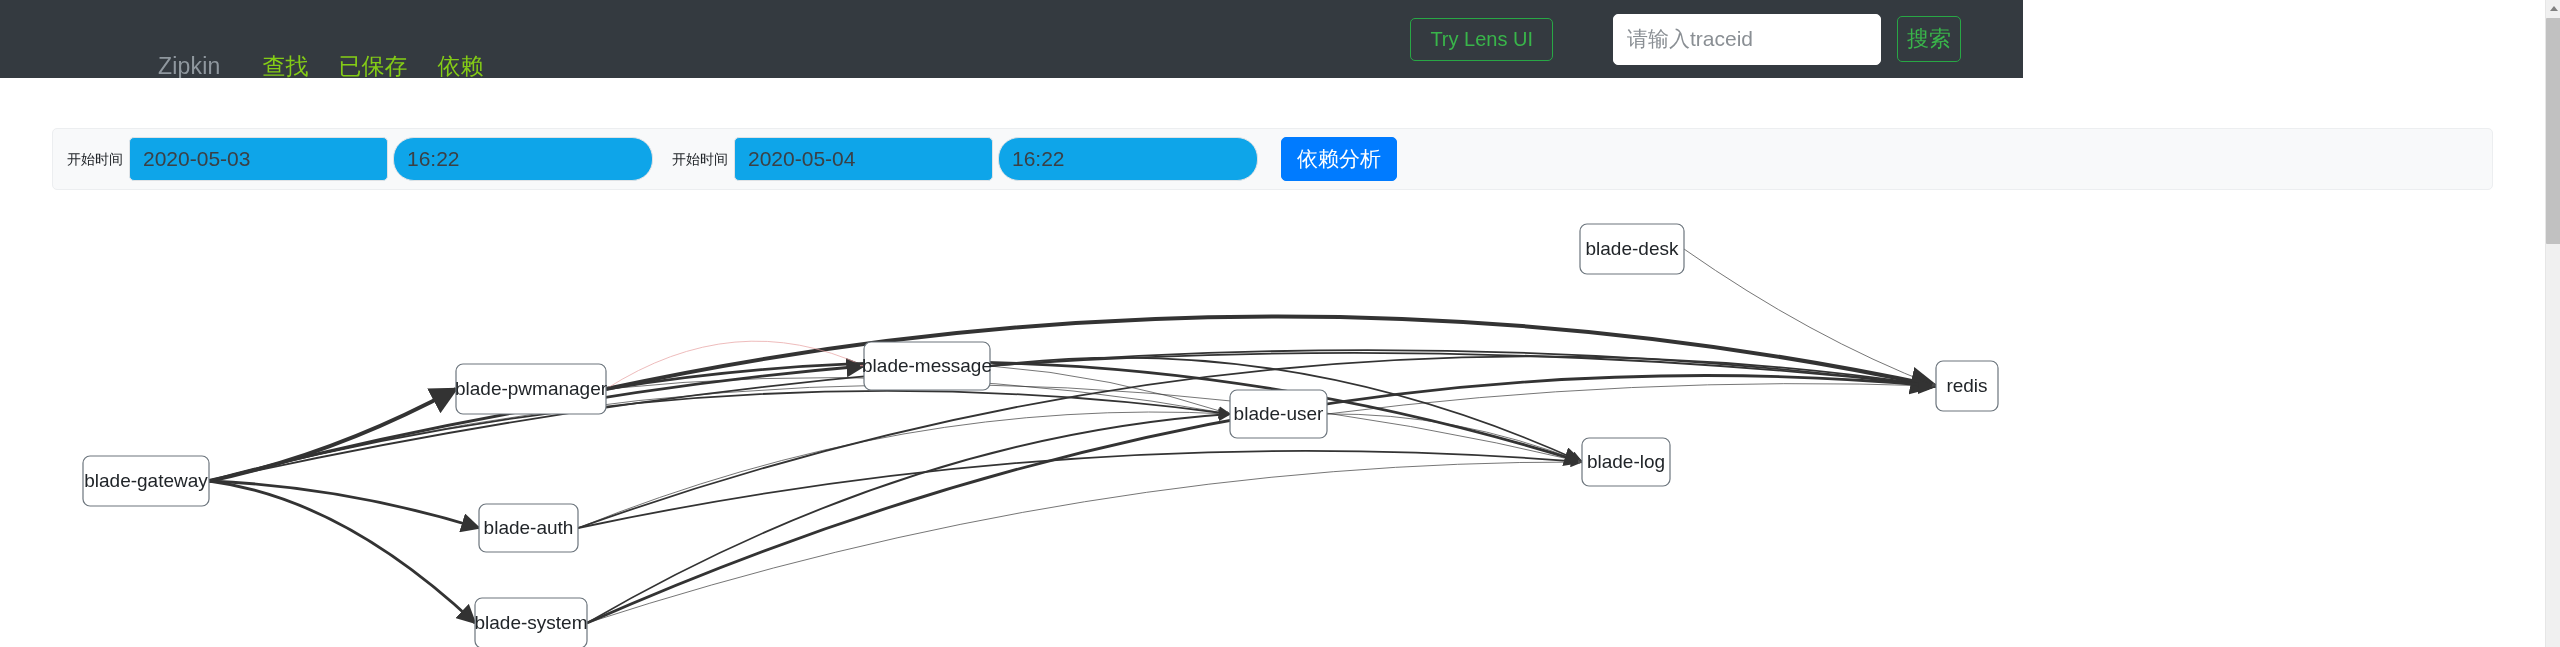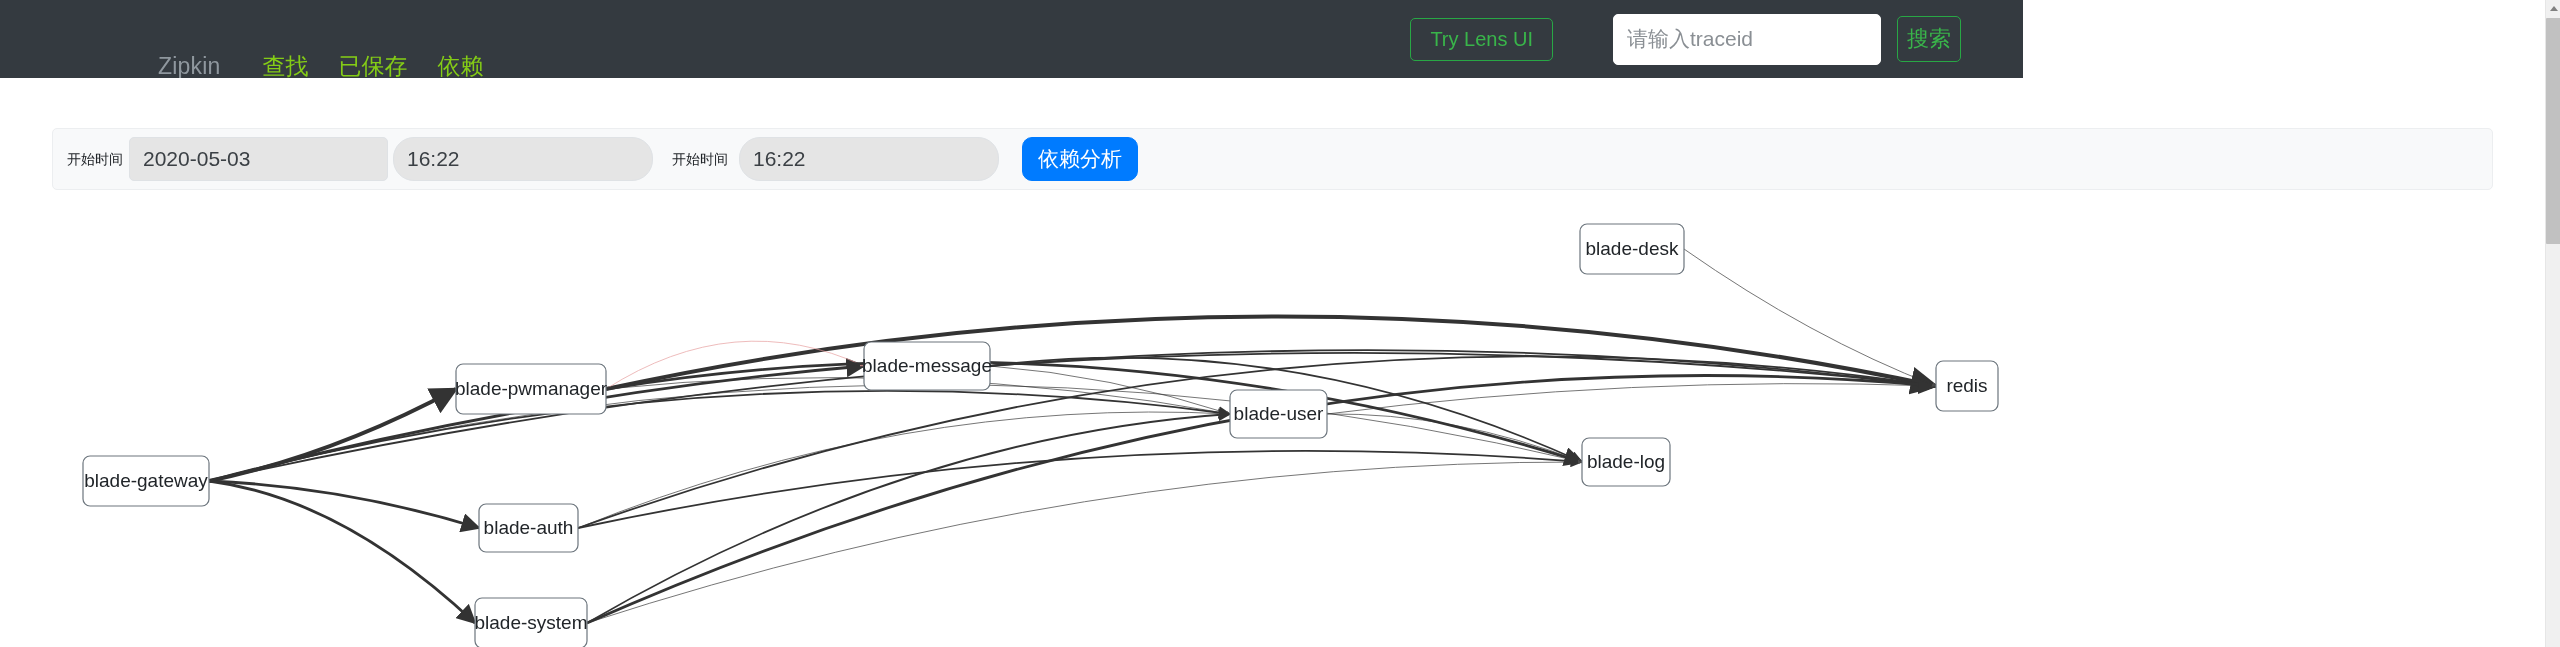--- a/index.html
+++ b/index.html
@@ -65,32 +65,32 @@
     position: absolute; top: 128px; left: 52px;
     width: 2441px; height: 62px;
     background: #f8f9fa; border: 1px solid #eceef0; border-radius: 5px;
     display: flex; align-items: center; padding-left: 8px;
   }
   .filter-label {
     font-size: 14px; color: #212529; white-space: nowrap;
     padding: 0 6px; line-height: 1;
   }
   .filter-input {
-    height: 44px; background: #e5e5e5;
+    height: 44px; background: #0ea5e9;
     border: 1px solid #dfe2e5; border-radius: 5px;
     font-size: 21px; color: #3b4045; padding: 0 13px;
     font-family: inherit; outline: none;
   }
   .f-date { width: 259px; }
   .f-time { width: 260px; margin-left: 5px; border-radius: 21px; }
   .filter-gap { width: 13px; }
   .analyze-btn {
     margin-left: 23px; height: 44px;
     background: #007bff; border: 1px solid #007bff; color: #ffffff;
-    font-size: 21px; padding: 0 15px; border-radius: 10px;
+    font-size: 21px; padding: 0 15px; border-radius: 5px;
     cursor: pointer; font-family: inherit; white-space: nowrap;
   }
 
   
   .graph-area {
     position: absolute; top: 190px; left: 12px;
     width: 2531px; height: 457px; background: #ffffff; overflow: hidden;
   }
   .graph-svg { position: absolute; top: 0; left: 0; }
   .node-label {
@@ -139,20 +139,21 @@
     </div>
   </div>
 
   <div class="filter-wrap"></div>
   <div class="filter-bar">
     <span class="filter-label">开始时间</span>
     <input class="filter-input f-date" type="text" value="2020-05-03" style="">
     <input class="filter-input f-time" type="text" value="16:22" style="">
     <span class="filter-gap"></span>
     <span class="filter-label">开始时间</span>
+    <input class="filter-input f-date" type="text" value="2020-05-04" style="">
     <input class="filter-input f-time" type="text" value="16:22" style="">
     <button class="analyze-btn">依赖分析</button>
   </div>
 
   <div class="graph-area">
     <svg class="graph-svg" id="graph-svg" width="2545" height="457">
       <defs>
         <marker id="arr" viewBox="0 0 10 10" refX="9" refY="5" markerWidth="7" markerHeight="7" orient="auto-start-reverse">
           <path d="M 0 0 L 10 5 L 0 10 z" fill="#333333"></path>
         </marker>

